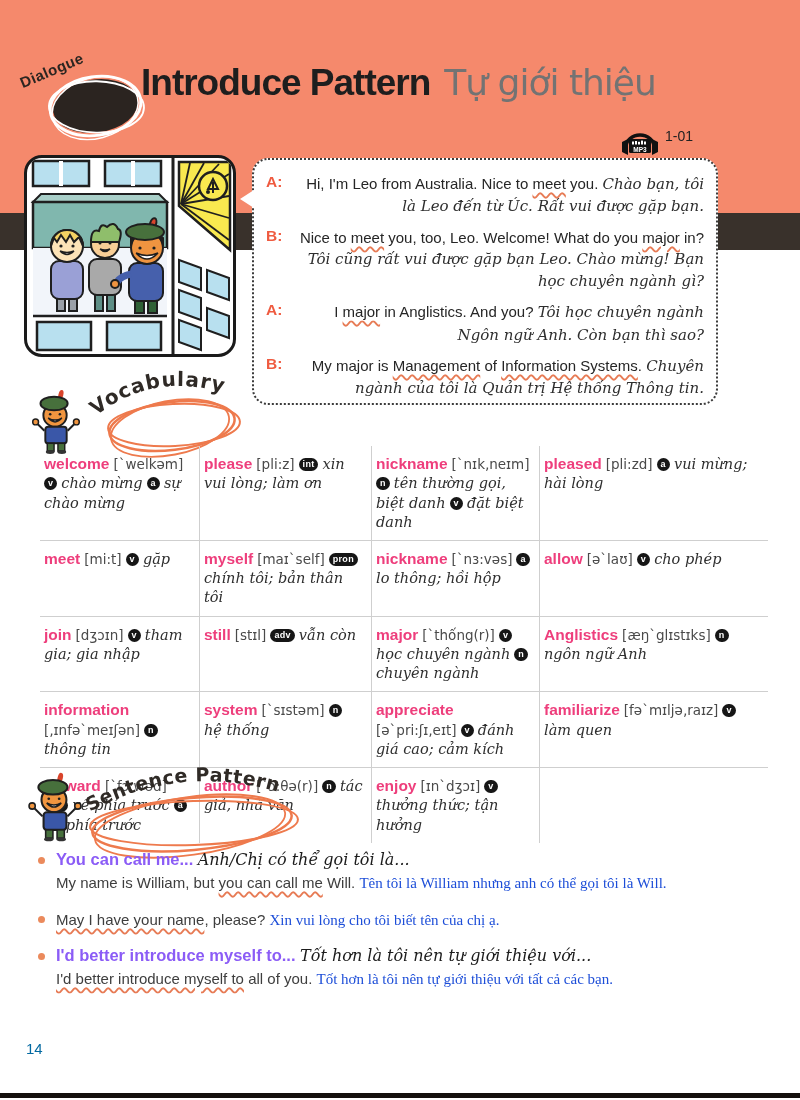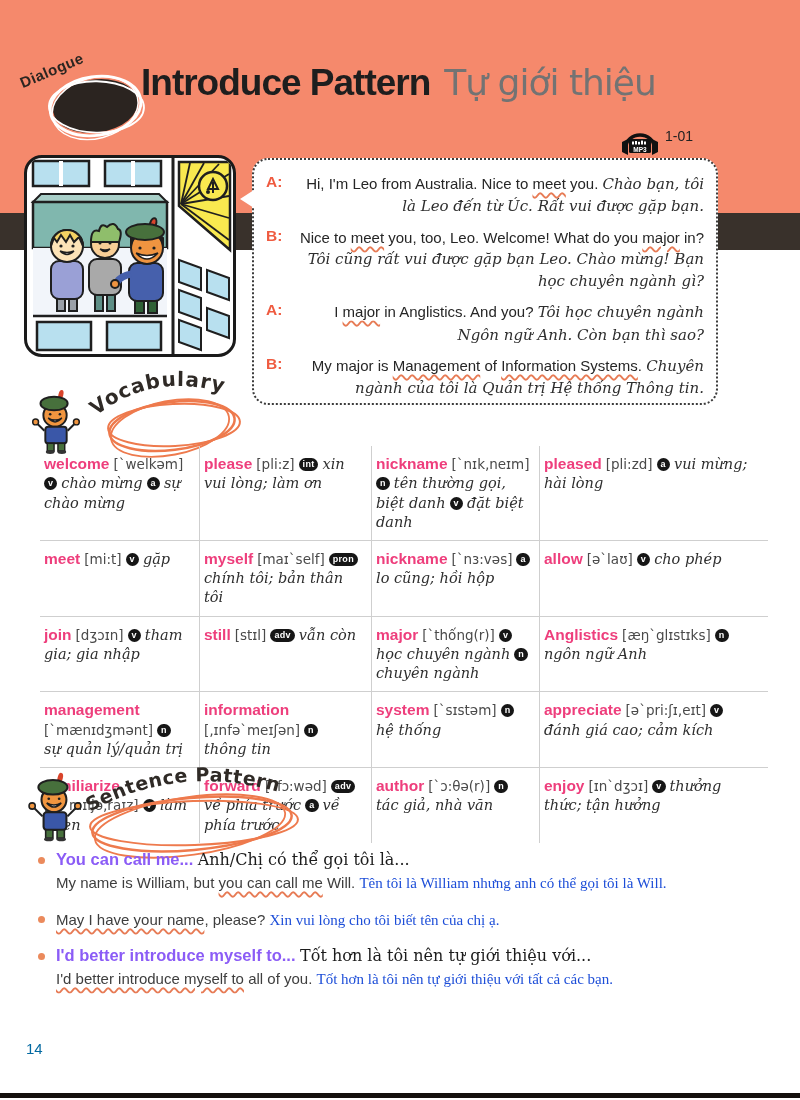--- a/index.html
+++ b/index.html
@@ -47,21 +47,21 @@
   .w{color:var(--keyword-pink,#EE3E7C);font-weight:bold;font-size:15.5px;}
   .ipa{color:#4A4A4A;font-family:"DejaVu Sans",sans-serif;font-size:13.5px;}
   .badge{display:inline-block;background:#161616;color:#fff;font-size:9px;font-weight:bold;
          line-height:1;padding:2px 4px 2px 4px;border-radius:8px;vertical-align:2px;letter-spacing:.3px;}
   
   .patterns{position:absolute;left:36px;top:850px;width:752px;}
   .pat{position:relative;padding-left:20px;margin-bottom:14px;}
   .pat .bullet{position:absolute;left:2px;top:7px;width:7px;height:7px;border-radius:50%;
                background:var(--bullet-orange,#EB8A5C);}
   .ph-en{font-size:16.5px;font-weight:bold;color:#8b5cf6;}
-  .ph-vn{font-size:16px;font-family:"DejaVu Serif",serif;color:#1C1C1C;}
+  .ph-vn{font-size:16px;font-family:"DejaVu Serif",serif;color:#1C1C1C;font-style:italic;}
   .pat-ex{margin-top:3px;font-size:15px;line-height:1.45;color:#3E3E3E;}
   .pe-vn{font-family:Liberation Serif, serif;color:#1d4ed8;}
   
   .pagenum{position:absolute;left:26px;top:1040px;font-size:15px;color:#0369a1;}
   .bottom-rule{position:absolute;left:0;top:1093px;width:800px;height:5px;background:#14100D;}
 </style>
 </head>
 <body>
 
 <div class="page">
@@ -227,27 +227,26 @@
   </svg>
 
   <div class="vtable">
 
   <div class="vcell"><span class="w">welcome</span> <span class="ipa">[`welkəm]</span> <span class="badge opt">v</span> <span class="vn-it">chào mừng</span> <span class="badge opt">a</span> <span class="vn-it">sự chào mừng</span></div>
       <div class="vcell"><span class="w">please</span> <span class="ipa">[pli:z]</span> <span class="badge opt">int</span> <span class="vn-it">xin vui lòng; làm ơn</span>  <span class="vn-it"></span></div>
       <div class="vcell"><span class="w">nickname</span> <span class="ipa">[`nɪk‚neɪm]</span> <span class="badge opt">n</span> <span class="vn-it">tên thường gọi, biệt danh</span> <span class="badge opt">v</span> <span class="vn-it">đặt biệt danh</span></div>
       <div class="vcell"><span class="w">pleased</span> <span class="ipa">[pli:zd]</span> <span class="badge opt">a</span> <span class="vn-it">vui mừng; hài lòng</span>  <span class="vn-it"></span></div>
       <div class="vcell"><span class="w">meet</span> <span class="ipa">[mi:t]</span> <span class="badge opt">v</span> <span class="vn-it">gặp</span>  <span class="vn-it"></span></div>
       <div class="vcell"><span class="w">myself</span> <span class="ipa">[maɪ`self]</span> <span class="badge opt">pron</span> <span class="vn-it">chính tôi; bản thân tôi</span>  <span class="vn-it"></span></div>
-      <div class="vcell"><span class="w">nickname</span> <span class="ipa">[`nɜ:vəs]</span> <span class="badge opt">a</span> <span class="vn-it">lo cũng; hồi hộp</span>  <span class="vn-it"></span></div>
+      <div class="vcell"><span class="w">nickname</span> <span class="ipa">[`nɜ:vəs]</span> <span class="badge opt">a</span> <span class="vn-it">lo thông; hồi hộp</span>  <span class="vn-it"></span></div>
       <div class="vcell"><span class="w">allow</span> <span class="ipa">[ə`laʊ]</span> <span class="badge opt">v</span> <span class="vn-it">cho phép</span>  <span class="vn-it"></span></div>
       <div class="vcell"><span class="w">join</span> <span class="ipa">[dʒɔɪn]</span> <span class="badge opt">v</span> <span class="vn-it">tham gia; gia nhập</span>  <span class="vn-it"></span></div>
       <div class="vcell"><span class="w">still</span> <span class="ipa">[stɪl]</span> <span class="badge opt">adv</span> <span class="vn-it">vẫn còn</span>  <span class="vn-it"></span></div>
       <div class="vcell"><span class="w">major</span> <span class="ipa">[`thống(r)]</span> <span class="badge opt">v</span> <span class="vn-it">học chuyên ngành</span> <span class="badge opt">n</span> <span class="vn-it">chuyên ngành</span></div>
       <div class="vcell"><span class="w">Anglistics</span> <span class="ipa">[æŋ`glɪstɪks]</span> <span class="badge opt">n</span> <span class="vn-it">ngôn ngữ Anh</span>  <span class="vn-it"></span></div>
-      <div class="vcell"><span class="w">management</span> <span class="ipa">[`mænɪdʒmənt]</span> <span class="badge opt">n</span> <span class="vn-it">sự quản lý/quản trị</span>  <span class="vn-it"></span></div>
       <div class="vcell"><span class="w">information</span> <span class="ipa">[‚ɪnfə`meɪʃən]</span> <span class="badge opt">n</span> <span class="vn-it">thông tin</span>  <span class="vn-it"></span></div>
       <div class="vcell"><span class="w">system</span> <span class="ipa">[`sɪstəm]</span> <span class="badge opt">n</span> <span class="vn-it">hệ thống</span>  <span class="vn-it"></span></div>
       <div class="vcell"><span class="w">appreciate</span> <span class="ipa">[ə`pri:ʃɪ‚eɪt]</span> <span class="badge opt">v</span> <span class="vn-it">đánh giá cao; cảm kích</span>  <span class="vn-it"></span></div>
       <div class="vcell"><span class="w">familiarize</span> <span class="ipa">[fə`mɪljə‚raɪz]</span> <span class="badge opt">v</span> <span class="vn-it">làm quen</span>  <span class="vn-it"></span></div>
       <div class="vcell"><span class="w">forward</span> <span class="ipa">[`fɔ:wəd]</span> <span class="badge opt">adv</span> <span class="vn-it">về phía trước</span> <span class="badge opt">a</span> <span class="vn-it">về phía trước</span></div>
       <div class="vcell"><span class="w">author</span> <span class="ipa">[`ɔ:θə(r)]</span> <span class="badge opt">n</span> <span class="vn-it">tác giả, nhà văn</span>  <span class="vn-it"></span></div>
       <div class="vcell"><span class="w">enjoy</span> <span class="ipa">[ɪn`dʒɔɪ]</span> <span class="badge opt">v</span> <span class="vn-it">thưởng thức; tận hưởng</span>  <span class="vn-it"></span></div>
     </div>
 
   <svg class="mascot-sp" viewBox="0 0 52 68">

